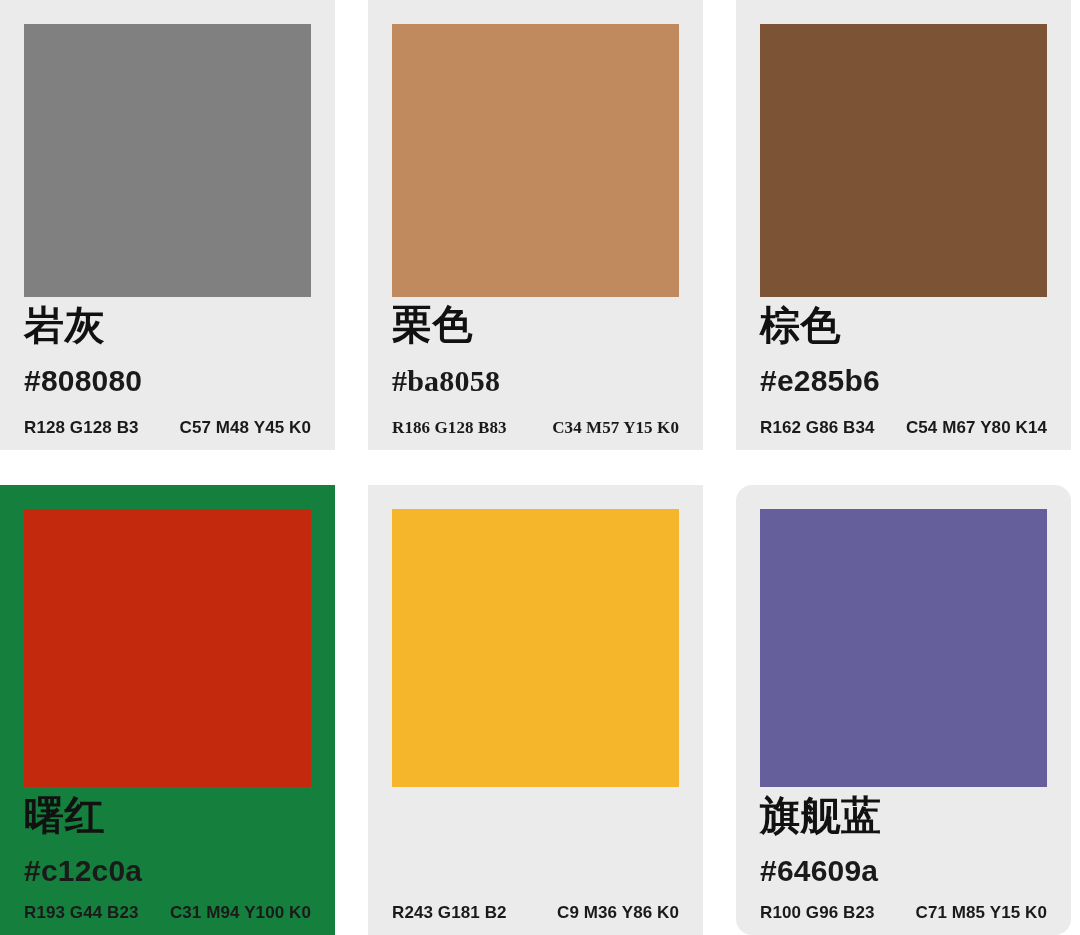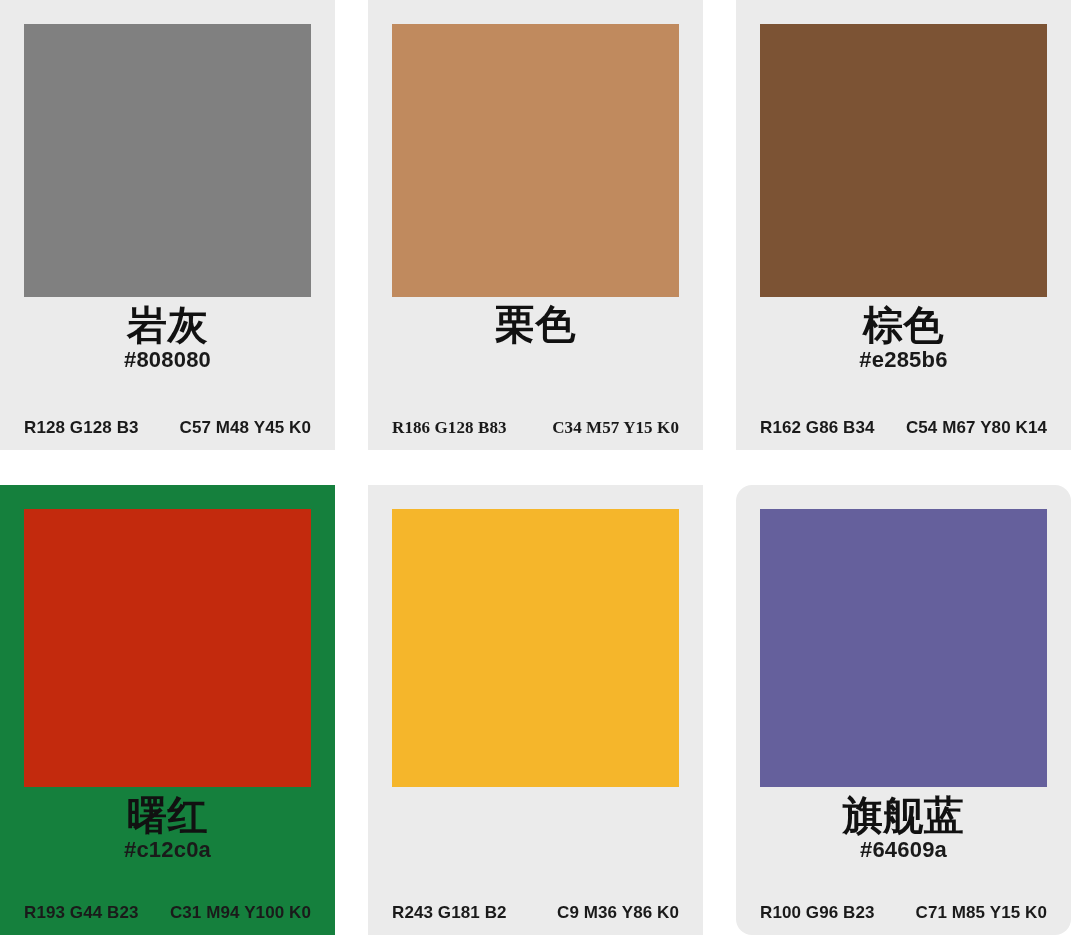--- a/index.html
+++ b/index.html
@@ -17,21 +17,20 @@
   .palette-grid {
     width: 872px;
     height: 935px;
     display: grid;
     grid-template-columns: 335px 335px 335px;
     grid-template-rows: 450px 450px;
     column-gap: 33px;
     row-gap: 35px;
     box-sizing: border-box;
     background: #ffffff;
-    text-align: center;
   }
 
   .swatch-card {
     background: #ebebeb;
     position: relative;
     box-sizing: border-box;
     padding: 24px 24px 0 24px;
     overflow: hidden;
   }
 
@@ -49,25 +48,25 @@
     font-size: 40px;
     line-height: 1.12;
     font-weight: 700;
     color: #111111;
     margin-top: 6px;
     letter-spacing: 0.5px;
     white-space: nowrap;
   }
 
   .swatch-hex {
-    font-size: 22px;
+    font-size: 30px;
     line-height: 1.1;
     font-weight: 700;
     color: #1a1a1a;
-    margin-top: 0;
+    margin-top: 16px;
     letter-spacing: 0.2px;
     white-space: nowrap;
   }
 
   .swatch-metrics {
     position: absolute;
     left: 24px;
     right: 24px;
     bottom: 12px;
     display: flex;
@@ -95,20 +94,21 @@
     <div class="swatch-hex">#808080</div>
     <div class="swatch-metrics">
       <span class="metric-rgb">R128 G128 B3</span>
       <span class="metric-cmyk">C57 M48 Y45 K0</span>
     </div>
   </div>
 
   <div class="swatch-card row-1" style="background: rgb(235, 235, 235); font-family: Liberation Serif, serif;">
     <div class="swatch-chip" style="background-color: rgb(192, 138, 94);"></div>
     <div class="swatch-name">栗色</div>
+    <div class="swatch-hex">#ba8058</div>
     <div class="swatch-metrics">
       <span class="metric-rgb">R186 G128 B83</span>
       <span class="metric-cmyk">C34 M57 Y15 K0</span>
     </div>
   </div>
 
   <div class="swatch-card row-1" style="background: rgb(235, 235, 235);">
     <div class="swatch-chip" style="background-color: rgb(124, 83, 52);"></div>
     <div class="swatch-name">棕色</div>
     <div class="swatch-hex">#e285b6</div>

